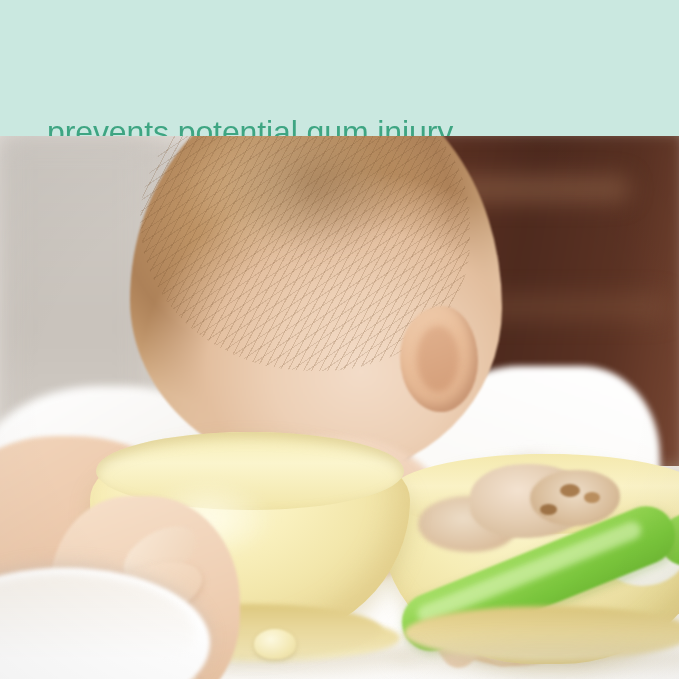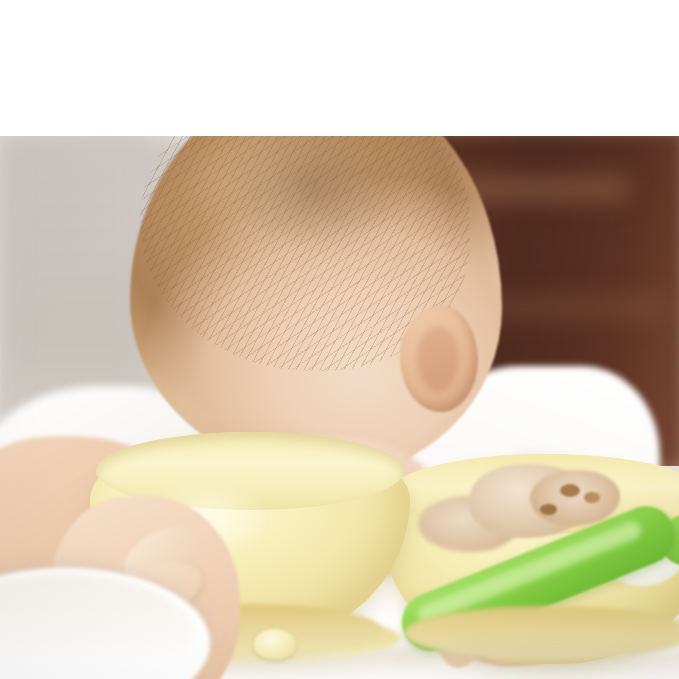--- a/index.html
+++ b/index.html
@@ -243,20 +243,26 @@
     background:linear-gradient(170deg,#9bda5c 0%,#85cc45 60%,#74bd37 100%);
     filter:blur(1px);}
   .vignette{position:absolute;left:0;top:0;width:679px;height:543px;pointer-events:none;
     background:radial-gradient(ellipse 540px 430px at 50% 48%, rgba(0,0,0,0) 55%, rgba(0,0,0,.06) 100%);}
 </style>
 </head>
 <body>
 
 <div class="shot">
 
+  <div class="banner">
+    <div class="banner-text">
+      <span class="banner-line">prevents potential gum injury</span>
+      
+    </div>
+  </div>
 
   <div class="photo">
 
     <div class="bg-wall"></div>
     <div class="bg-wall2"></div>
     <div class="bg-wood"></div>
     <div class="bg-wood-slat"></div>
     <div class="bg-wood-slat2"></div>
     <div class="bg-wood-edge"></div>
 

